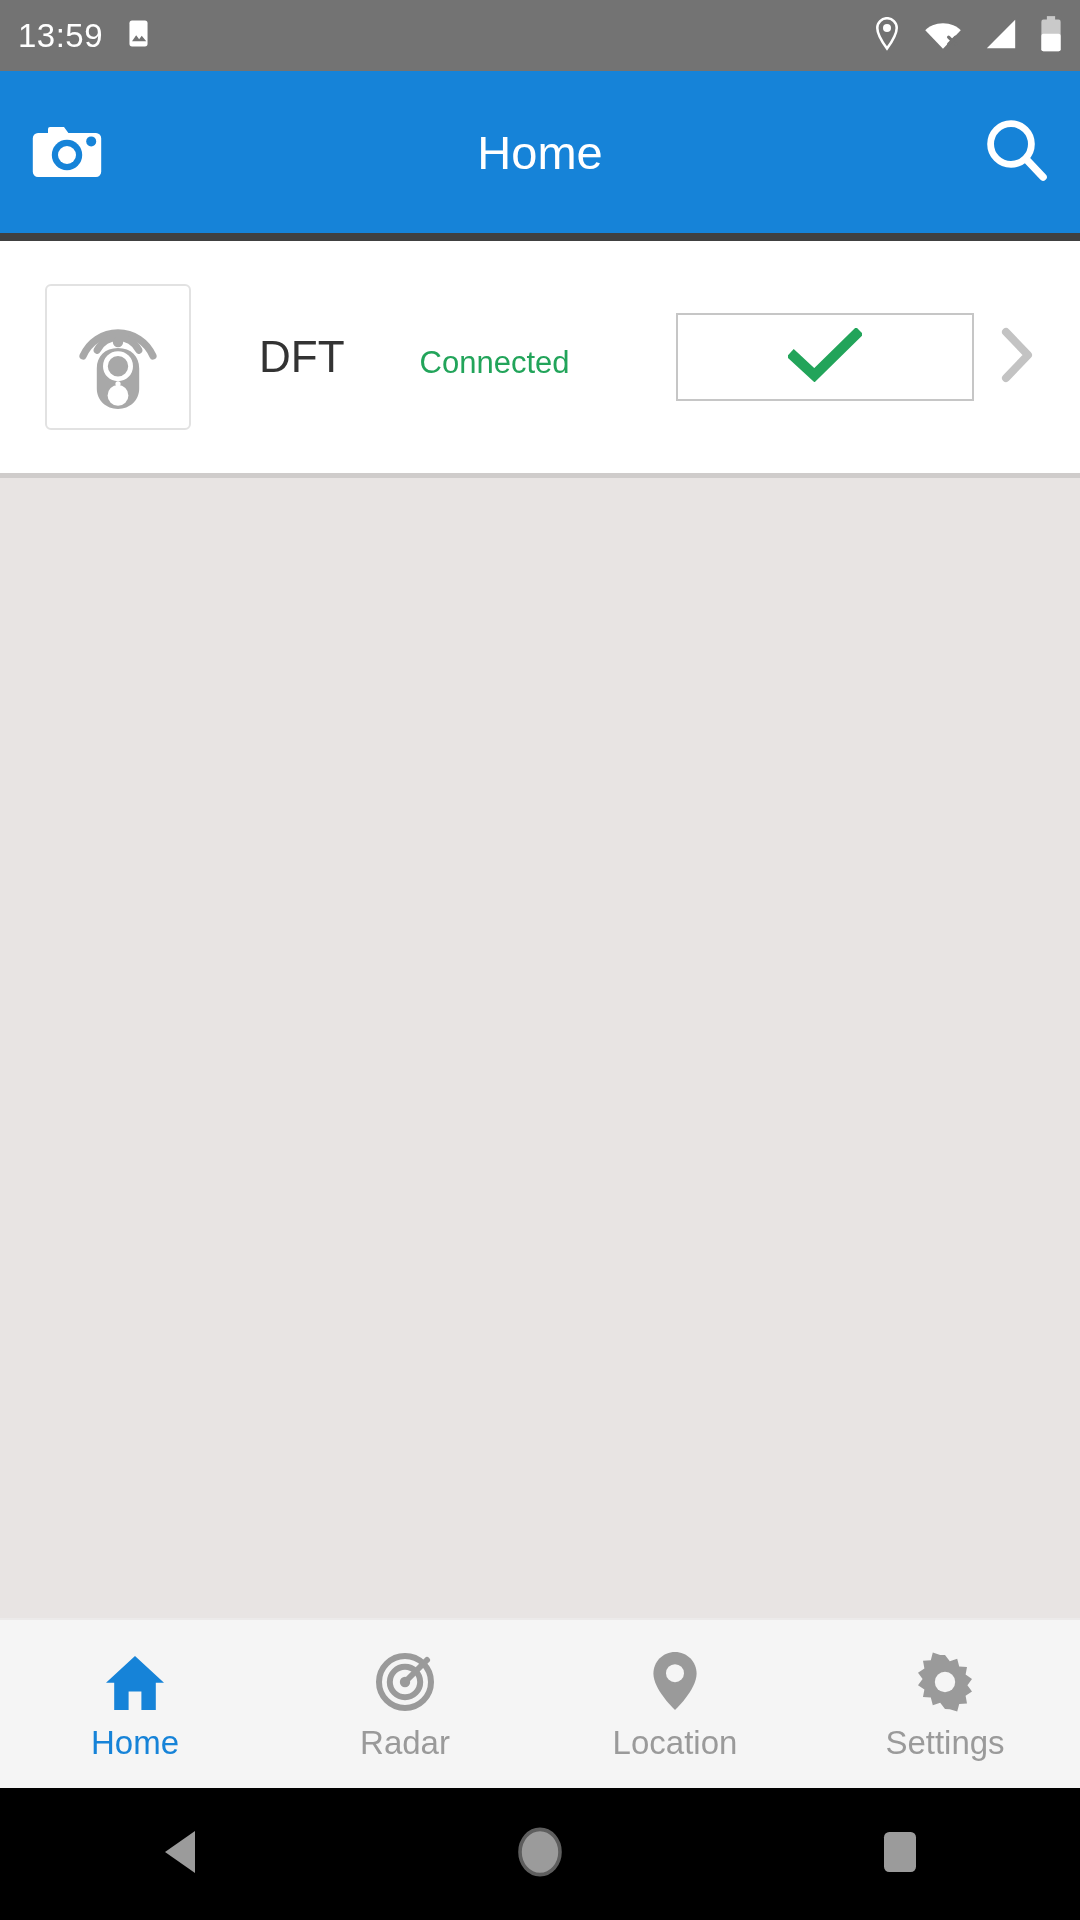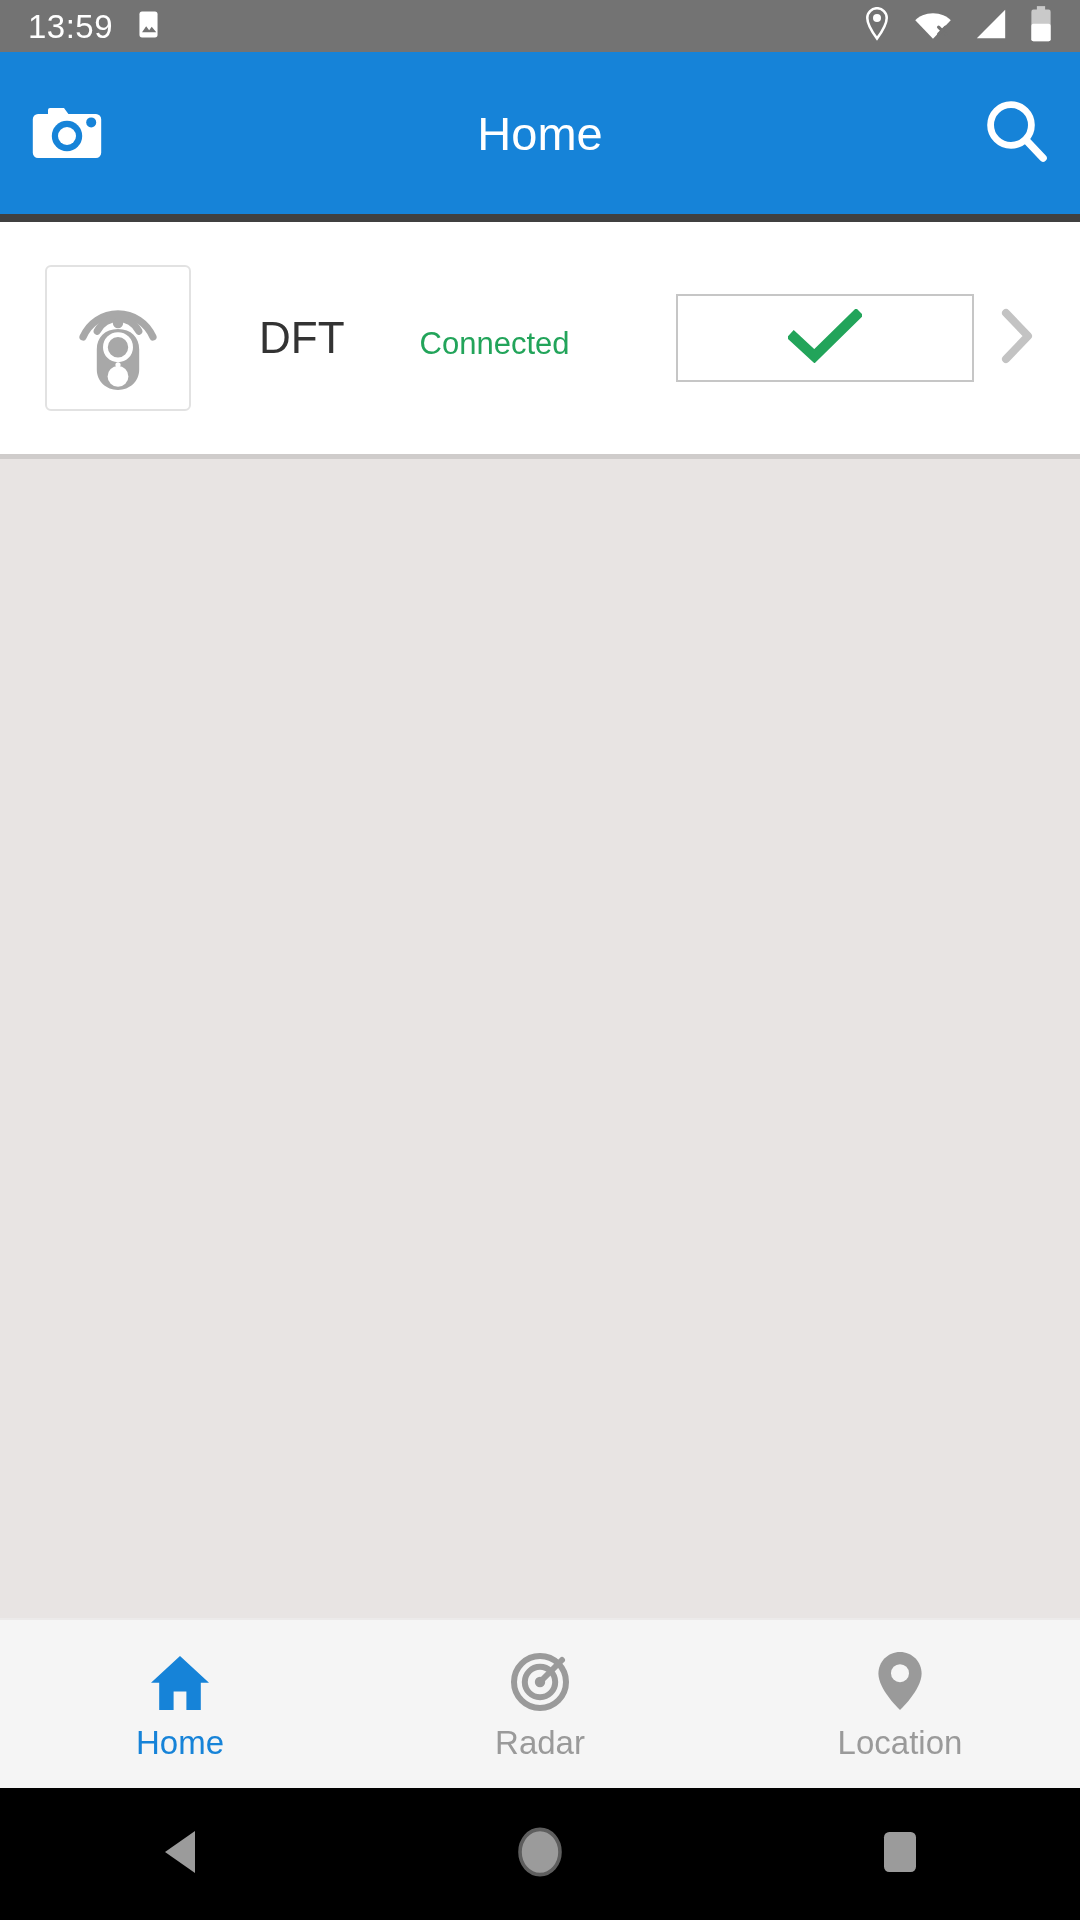--- a/index.html
+++ b/index.html
@@ -5,22 +5,22 @@
   * { margin:0; padding:0; box-sizing:border-box; }
   html, body {
     width:1080px; height:1920px;
     font-family:"Liberation Sans", sans-serif;
     background:#ffffff; overflow:hidden;
   }
   #screen { position:relative; width:1080px; height:1920px; display:flex; flex-direction:column; }
 
   
   .status-bar {
-    height:52px; background:#737373; color:#ffffff;
-    display:flex; align-items:center; padding:0 28px; flex:0 0 auto;
+    height:71px; background:#737373; color:#ffffff;
+    display:flex; align-items:center; padding:0 18px; flex:0 0 auto;
   }
   .status-time { font-size:33px; letter-spacing:.5px; line-height:1; }
   .status-left { display:flex; align-items:center; gap:20px; }
   .status-right { margin-left:auto; display:flex; align-items:center; gap:22px; }
   .sb-icon { display:block; }
 
   
   .app-bar {
     height:162px; background:#1683d8;
     display:flex; align-items:center; position:relative; flex:0 0 auto;
@@ -224,20 +224,29 @@
     <div class="nav-item">
       <span class="nav-ico">
         <svg width="52" height="62" viewBox="0 0 26 31">
           <path d="M13 1C7 1 2.2 5.8 2.2 11.8 2.2 20 13 30 13 30s10.8-10 10.8-18.2C23.8 5.8 19 1 13 1z" fill="#9a9a9a"></path>
           <circle cx="13" cy="11.6" r="4.5" fill="#f5f5f5"></circle>
         </svg>
       </span>
       <span class="nav-label">Location</span>
     </div>
 
+    <div class="nav-item">
+      <span class="nav-ico">
+        <svg width="60" height="60" viewBox="0 0 30 30">
+          <path d="M15 1.5l2.4 3.1 3.7-1.2 1 3.8 3.9.3-.7 3.8 3.2 2.2-2.3 3.1 2.3 3.1-3.2 2.2.7 3.8-3.9.3-1 3.8-3.7-1.2L15 28.5l-2.4-3.1-3.7 1.2-1-3.8-3.9-.3.7-3.8L1.5 16.6l2.3-3.1-2.3-3.1 3.2-2.2-.7-3.8 3.9-.3 1-3.8 3.7 1.2z" fill="#9a9a9a"></path>
+          <circle cx="15" cy="15" r="5.1" fill="#f5f5f5"></circle>
+        </svg>
+      </span>
+      <span class="nav-label">Settings</span>
+    </div>
 
   </div>
 
   <div class="android-nav">
     <div class="and-btn">
       <span>
         <svg width="42" height="46" viewBox="0 0 21 23">
           <path d="M18 1L3 11.5 18 22z" fill="#9b9b9b"></path>
         </svg>
       </span>

